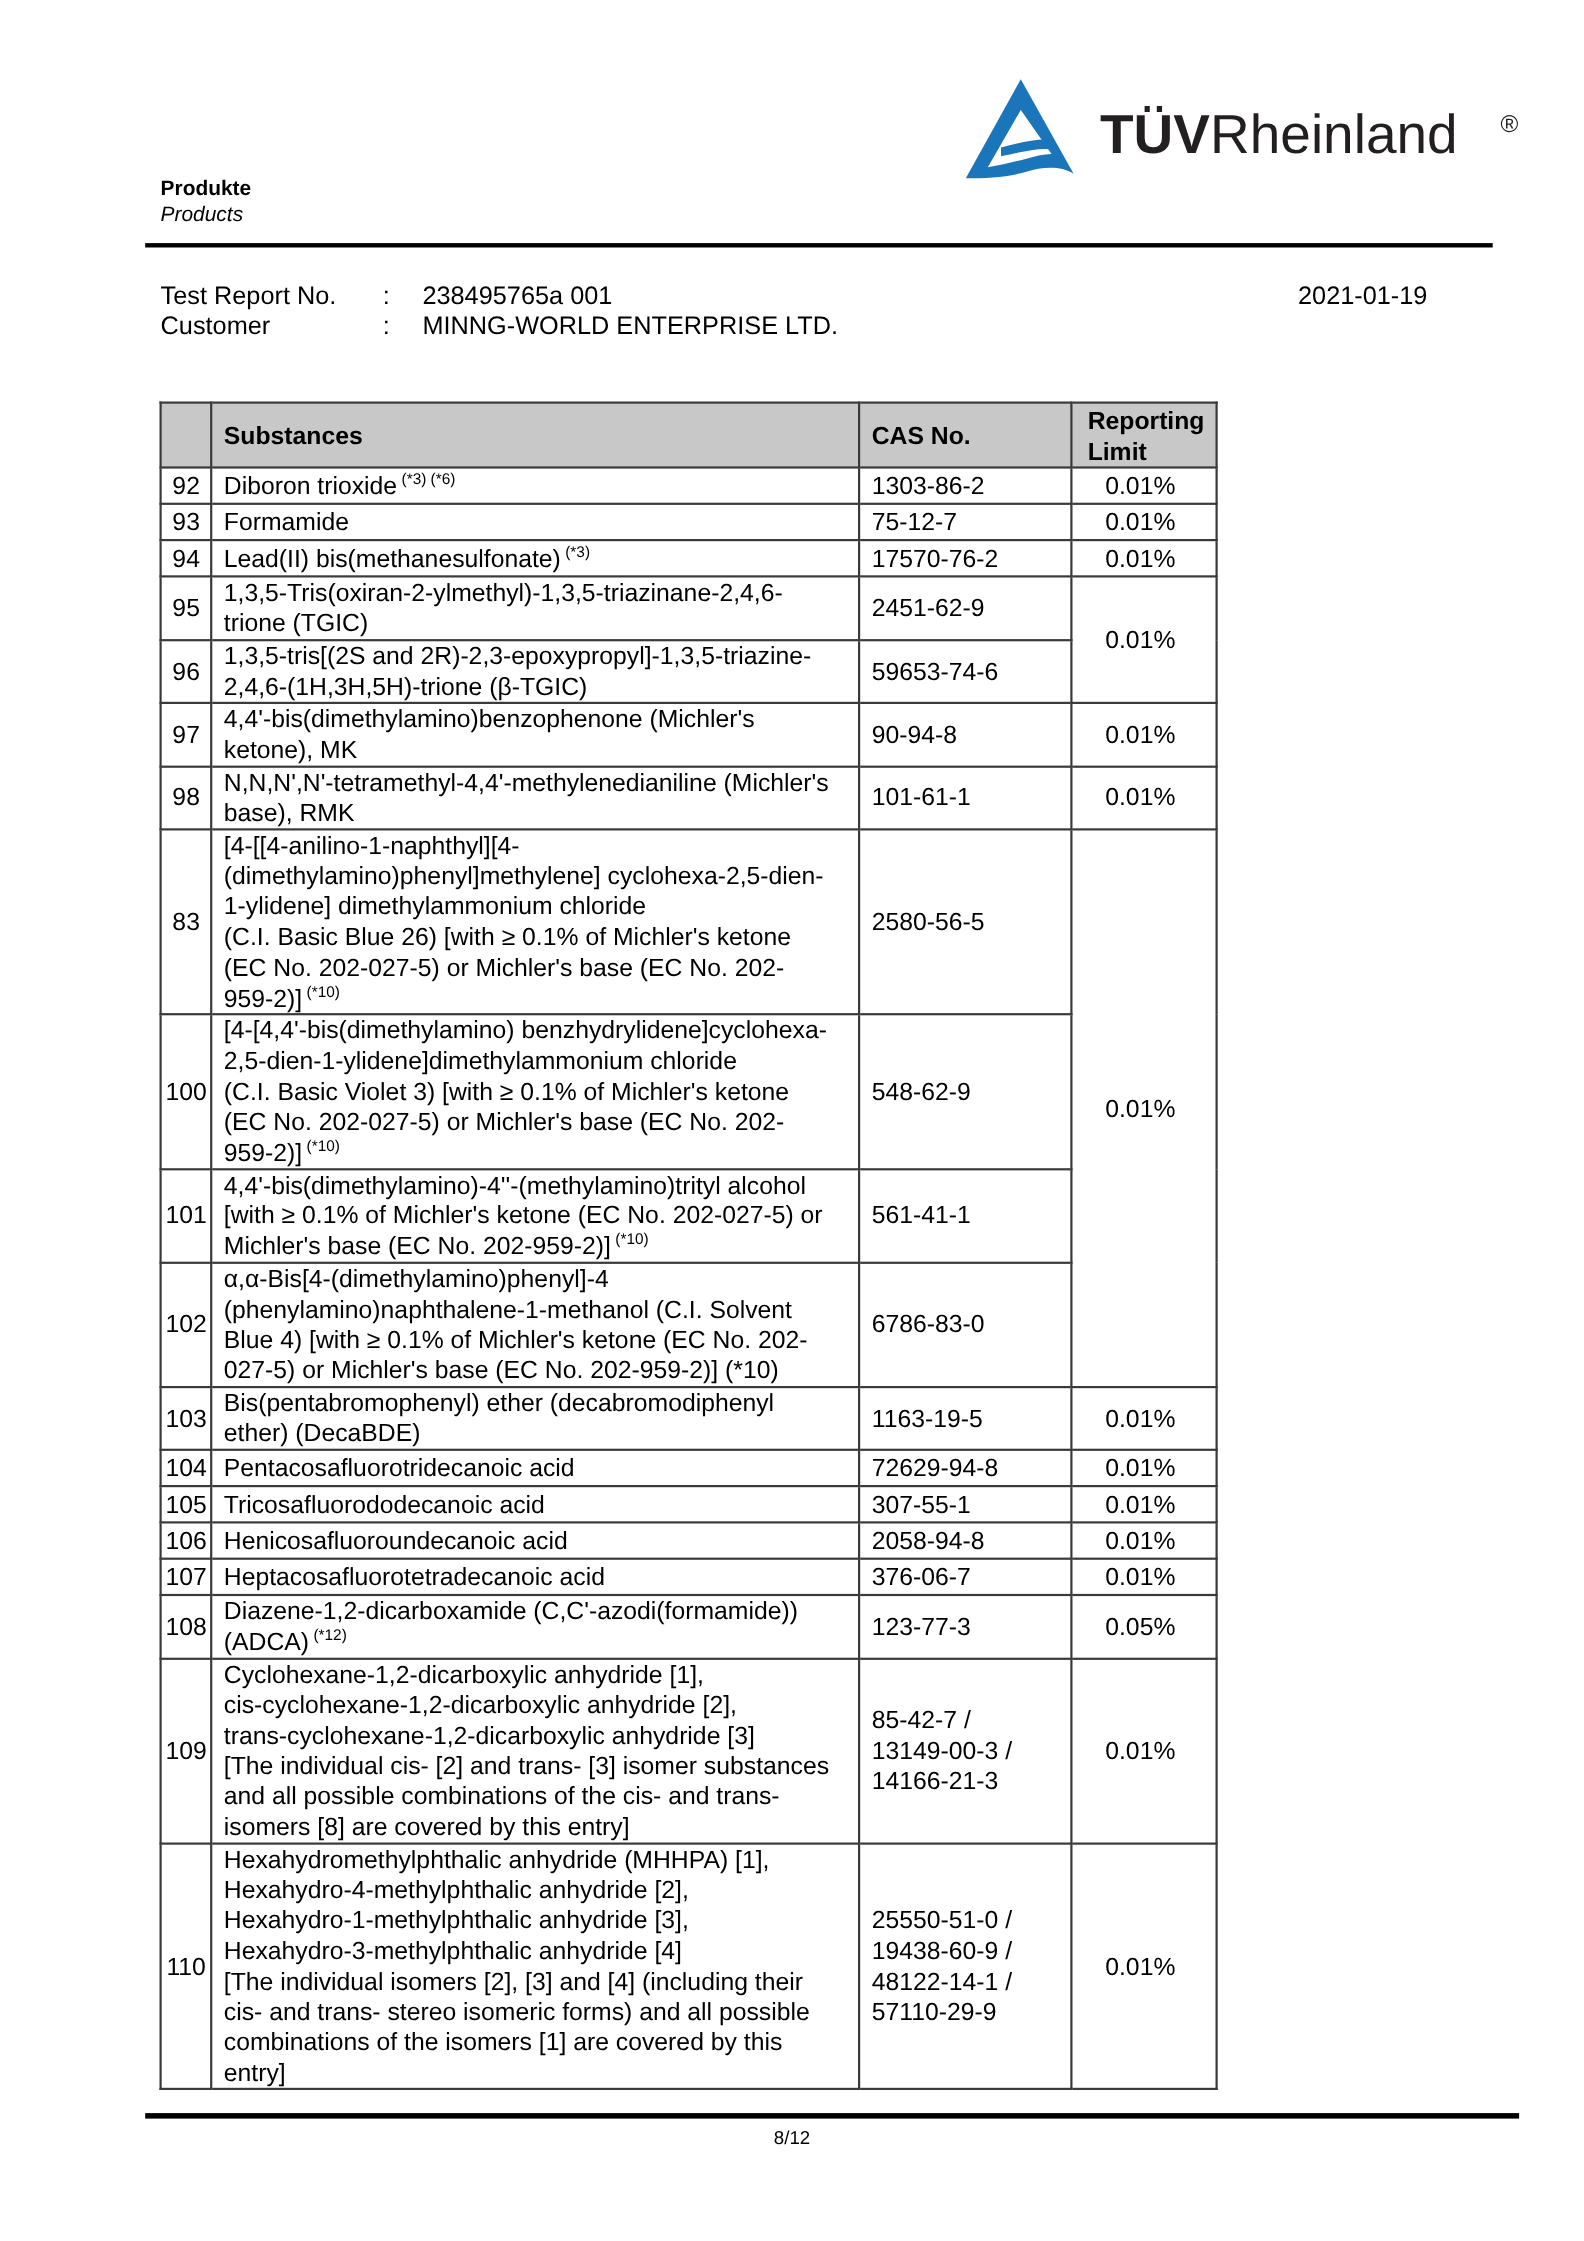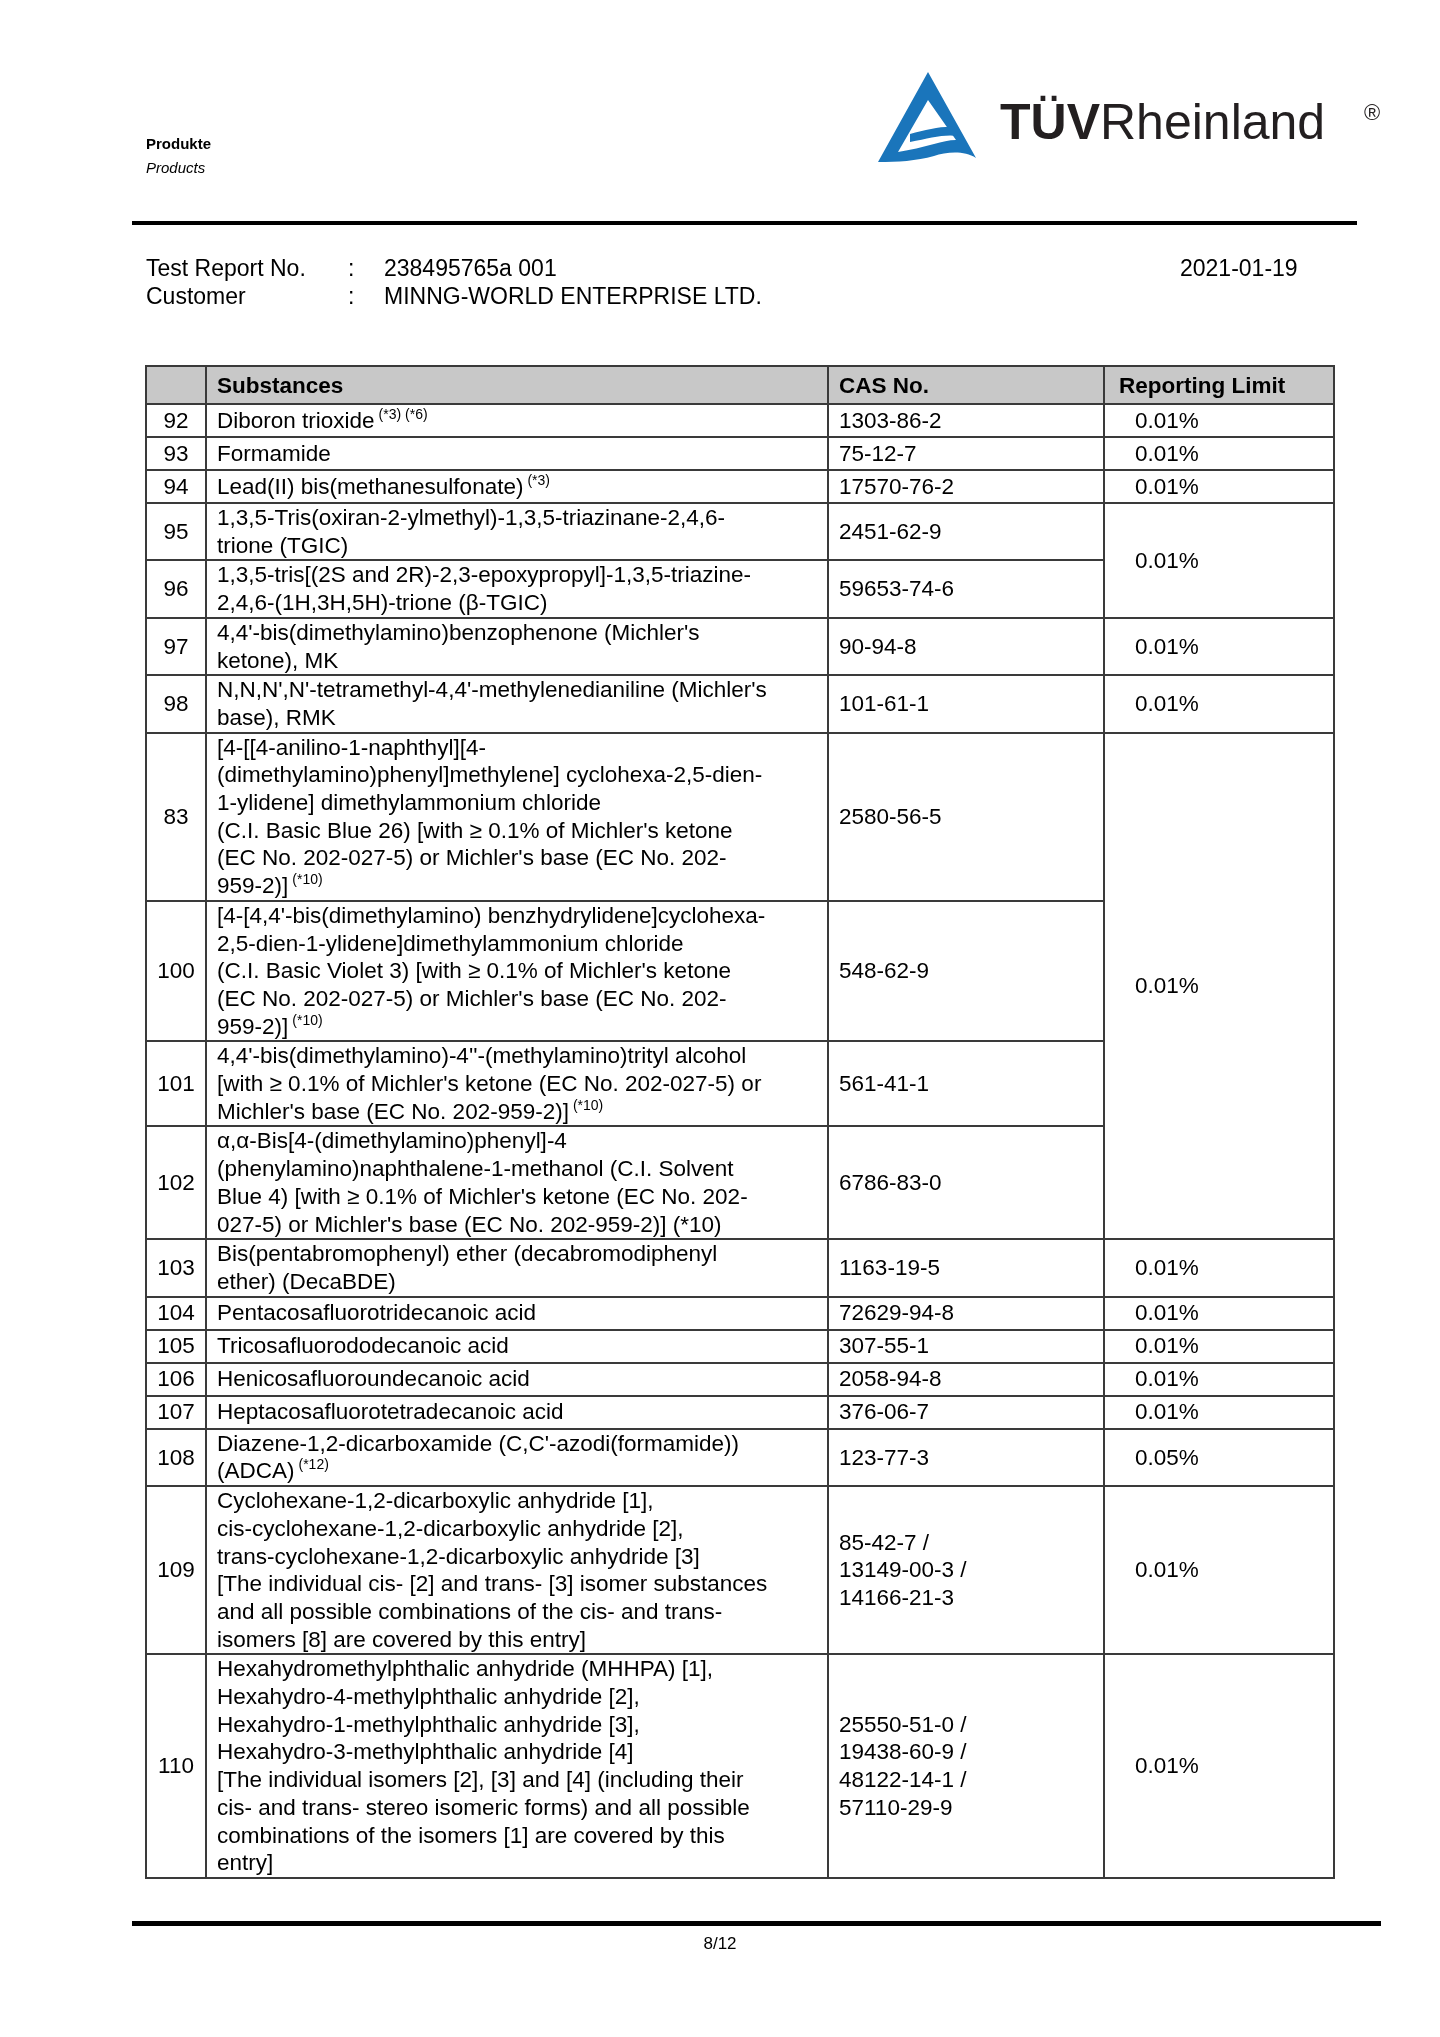--- a/index.html
+++ b/index.html
@@ -1,20 +1,20 @@
 <!DOCTYPE html>
 <html><head>
 <meta charset="utf-8">
 <style>
   html, body { margin: 0; padding: 0; background: #ffffff; }
   body {
     width: 1440px; height: 2037px; position: relative; overflow: hidden;
     font-family: "Liberation Sans", sans-serif; color: #000;
   }
-  .dept { position: absolute; left: 146px; top: 132px; font-size: 15px; line-height: 24px; }
+  .dept { position: absolute; left: 146px; top: 160px; font-size: 19px; line-height: 24px; }
   .dept .de { font-weight: bold; }
   .dept .en { font-style: italic; }
 
   .logo { position: absolute; left: 876px; top: 70px; width: 520px; height: 100px; }
   .logo svg { position: absolute; left: 0; top: 0; }
   .logo .wordmark {
     position: absolute; left: 124px; top: 22px; font-size: 50px; line-height: 60px;
     color: #231f20; letter-spacing: 0px; white-space: nowrap;
   }
   .logo .wordmark .tuv { font-weight: bold; }
@@ -24,21 +24,21 @@
   .rule-bottom { position: absolute; left: 132px; top: 1921px; width: 1249px; height: 5px; background: #000; }
 
   .meta { position: absolute; left: 146px; top: 254px; font-size: 23px; line-height: 28px; }
   .meta .row { position: relative; height: 28px; }
   .meta .label { position: absolute; left: 0; white-space: nowrap; }
   .meta .colon { position: absolute; left: 202px; }
   .meta .value { position: absolute; left: 238px; white-space: nowrap; }
   .date { position: absolute; left: 1180px; top: 254px; font-size: 23px; line-height: 28px; }
 
   table.subs {
-    position: absolute; left: 145px; top: 365px; width: 1190px;
+    position: absolute; left: 145px; top: 365px; width: 962px;
     border-collapse: collapse; font-size: 22.5px; line-height: 27.7px;
   }
   table.subs td, table.subs th {
     border: 2px solid #3a3a3a; padding: 0 10px; vertical-align: middle; text-align: left;
   }
   table.subs th {
     background: #c8c8c8; font-weight: bold; height: 34px; padding-top: 2px;
   }
   table.subs td.no { text-align: center; width: 58px; padding: 0; }
   table.subs td.sub { width: 600px; }

